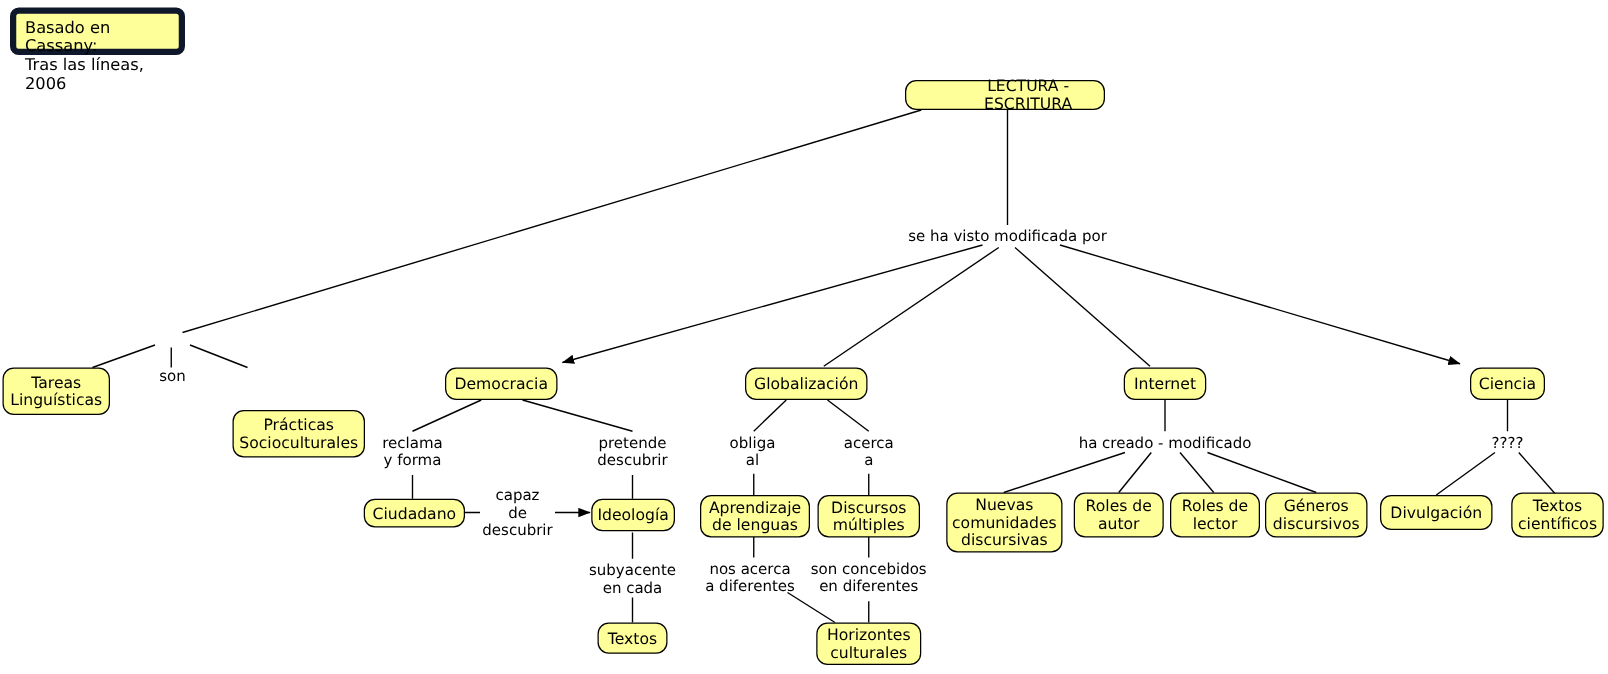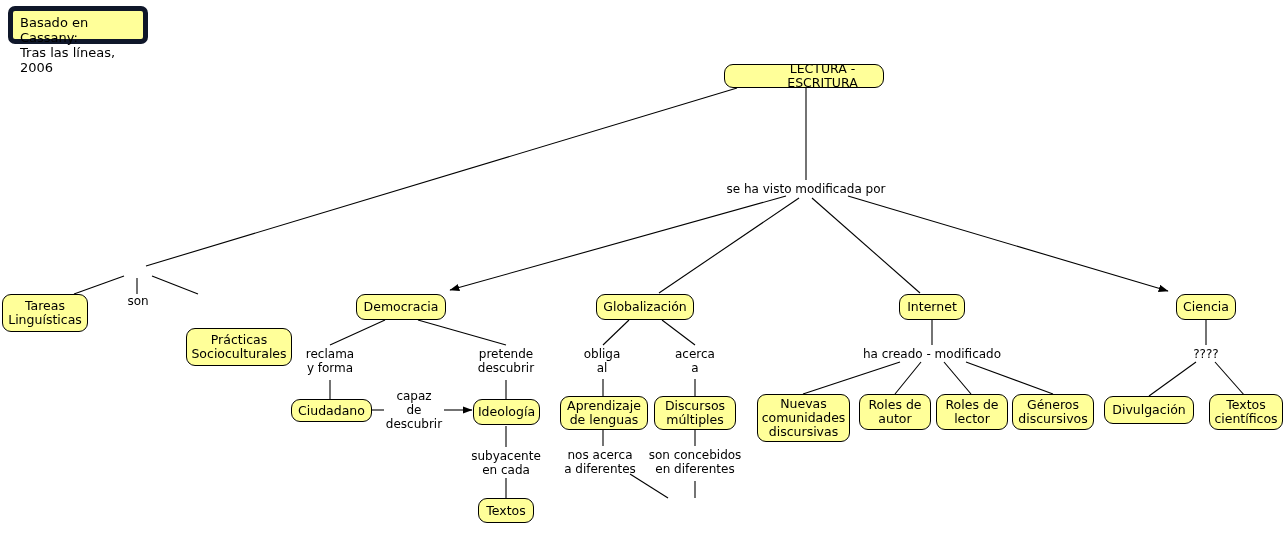--- a/index.html
+++ b/index.html
@@ -163,20 +163,22 @@
   <div class="linklabel" style="left:695px; top:347px; width:60px;">acerca
 a</div>
   <div class="node" style="left:560px; top:396px; width:88px; height:34px;">Aprendizaje
 de lenguas</div>
   <div class="node" style="left:654px; top:396px; width:82px; height:34px;">Discursos
 múltiples</div>
   <div class="linklabel" style="left:600px; top:448px; width:100px;">nos acerca
 a diferentes</div>
   <div class="linklabel" style="left:695px; top:448px; width:120px;">son concebidos
 en diferentes</div>
+  <div class="node" style="left:653px; top:498px; width:84px; height:34px;">Horizontes
+culturales</div>
 
   <div class="linklabel" style="left:932px; top:347px; width:180px;">ha creado - modificado</div>
   <div class="node" style="left:757px; top:394px; width:93px; height:48px;">Nuevas
 comunidades
 discursivas</div>
   <div class="node" style="left:859px; top:394px; width:72px; height:36px;">Roles de
 autor</div>
   <div class="node" style="left:936px; top:394px; width:72px; height:36px;">Roles de
 lector</div>
   <div class="node" style="left:1012px; top:394px; width:82px; height:36px;">Géneros

